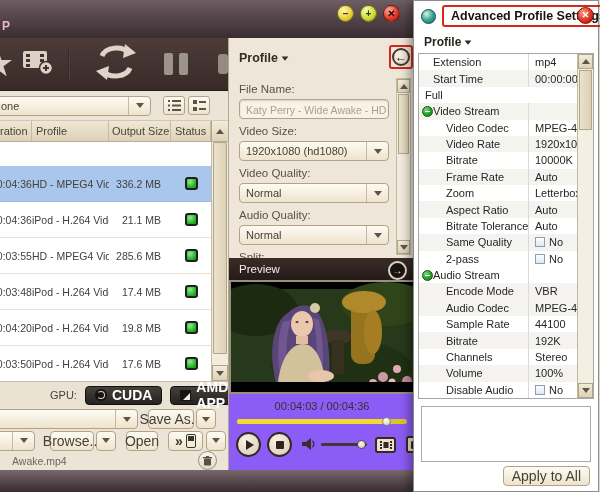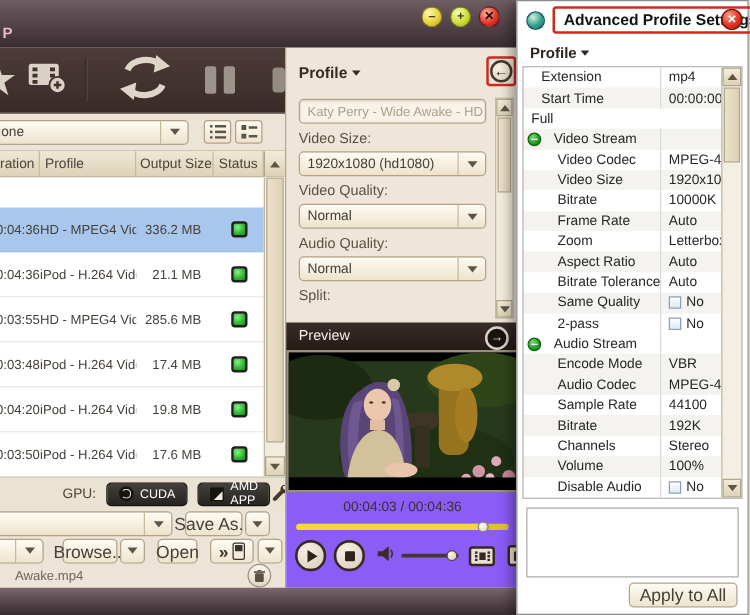--- a/index.html
+++ b/index.html
@@ -54,21 +54,21 @@
   .c-size{width:62px;text-align:right;padding-right:10px;box-sizing:border-box;flex:none;}
   .c-status{width:40px;display:flex;justify-content:center;flex:none;}
   .dot{width:9px;height:9px;background:radial-gradient(circle at 35% 30%,#8af08a,#2eb52e 60%,#1d8c1d);border:2px solid #1f1f1f;border-radius:3px;}
   .list-scroll{position:absolute;right:0;top:0;bottom:0;width:17px;background:#f2ecdc;border-left:1px solid #c5bba3;box-sizing:border-box;}
   .ls-thumb{position:absolute;left:1px;right:1px;top:0;height:210px;background:linear-gradient(90deg,#ece2cb,#ddd1b4);border:1px solid #b0a58a;border-radius:1px;}
   .sbtn{display:flex;align-items:center;justify-content:center;background:linear-gradient(#f3ecd9,#ddd2b6);border:1px solid #b0a58a;box-sizing:border-box;}
   .ls-down{position:absolute;left:0;right:0;bottom:0;height:16px;}
 
   .gpu-bar{height:26px;flex:none;background:#eae2d2;border-top:1px solid #c9bfa8;display:flex;align-items:center;font-size:11px;color:#4b4337;}
   .gpu-label{margin-left:64px;}
-  .gpu-btn{height:19px;display:flex;align-items:center;gap:5px;background:linear-gradient(#44403b,#262320);border:1px solid #141210;border-radius:4px;color:#fff;font-size:10px;font-weight:normal;padding:0 9px;margin-left:8px;box-sizing:border-box;}
+  .gpu-btn{height:19px;display:flex;align-items:center;gap:5px;background:linear-gradient(#44403b,#262320);border:1px solid #141210;border-radius:4px;color:#fff;font-size:14px;font-weight:bold;padding:0 9px;margin-left:8px;box-sizing:border-box;}
   .nv-icon{width:12px;height:12px;border-radius:50%;background:#17140f;position:relative;flex:none;}
   .nv-icon::after{content:"";position:absolute;left:2px;top:2px;width:6px;height:6px;border:1.5px solid #d8d2c4;border-left-color:transparent;border-radius:50%;}
   .amd-icon{width:11px;height:11px;position:relative;background:#17140f;flex:none;}
   .amd-icon::after{content:"";position:absolute;right:1px;bottom:1px;width:0;height:0;border-left:7px solid transparent;border-bottom:7px solid #f0ece4;}
   .wrench{margin-left:auto;margin-right:11px;}
 
   .out-row{height:22px;flex:none;display:flex;align-items:center;background:#ece4d6;}
   .open-row{height:21px;flex:none;display:flex;align-items:center;background:#ece4d6;}
   .btn{height:20px;box-sizing:border-box;border:1px solid #b3a288;border-radius:4px;background:linear-gradient(#fdfbf3,#eee4cd);font-size:14px;color:#453f34;display:flex;align-items:center;justify-content:center;padding:0 10px;white-space:nowrap;}
   .abtn{width:20px;padding:0;}
@@ -129,21 +129,21 @@
   .adv-close{position:absolute;right:4px;top:6px;width:17px;height:17px;border-radius:50%;background:radial-gradient(circle at 35% 30%,#ff9d8c,#dd3424 55%,#9c150a);border:1px solid #7c0f06;color:#fff;font-size:9px;font-weight:bold;display:flex;align-items:center;justify-content:center;box-sizing:border-box;line-height:1;}
   .adv-profile{height:22px;padding-left:10px;font-weight:bold;font-size:12px;color:#2c2620;display:flex;align-items:center;gap:3px;}
   .adv-profile .tri{border-top-color:#2c2620;transform:scale(.85);}
   .adv-table{position:absolute;left:4px;right:4px;top:52px;height:346px;border:1px solid #a6a6a6;background:#fff;box-sizing:border-box;}
   #adv-rows{position:absolute;left:0;top:0;bottom:0;right:16px;display:flex;flex-direction:column;}
   .adv-row{flex:1;display:flex;min-height:0;background:#fff;}
   .adv-row.alt{background:#f4f3f0;}
   .al{width:110px;box-sizing:border-box;border-right:1px solid #dadada;display:flex;align-items:center;overflow:hidden;white-space:nowrap;flex:none;}
   .ind1{padding-left:14px;}
   .ind2{padding-left:27px;}
-  .al.g{padding-left:3px;gap:10px;align-items:center;}
+  .al.g{padding-left:3px;gap:0;align-items:center;}
   .gicon{width:11px;height:11px;border-radius:50%;background:radial-gradient(circle at 35% 30%,#7cd87c,#27a027 55%,#157515);border:1px solid #0e5c0e;position:relative;flex:none;box-sizing:border-box;}
   .gicon::after{content:"";position:absolute;left:2px;right:2px;top:4px;height:1.5px;background:#fff;}
   .av{flex:1;padding-left:6px;overflow:hidden;white-space:nowrap;display:flex;align-items:center;gap:4px;}
   .cb{width:10px;height:10px;border:1px solid #8aa0b8;background:linear-gradient(#fdfeff,#dfe8f2);flex:none;box-sizing:border-box;}
   .adv-scroll{position:absolute;right:0;top:0;bottom:0;width:16px;background:#f3efe3;border-left:1px solid #c2b89f;box-sizing:border-box;}
   .as-up{position:absolute;left:0;right:0;top:0;height:15px;}
   .as-down{position:absolute;left:0;right:0;bottom:0;height:15px;}
   .as-thumb{position:absolute;left:1px;right:1px;top:16px;height:58px;background:linear-gradient(90deg,#ece2cb,#ddd1b4);border:1px solid #b0a58a;}
   .adv-desc{position:absolute;left:7px;right:7px;top:405px;height:54px;border:1px solid #ababab;background:#fff;}
   .adv-apply{position:absolute;right:8px;top:465px;}
@@ -364,20 +364,21 @@
           <span class="ph-label">
               <span>Profile</span>
               <span class="tri"></span>
             </span>
           <span class="back-anno">
             <span class="back-btn">←</span>
           </span>
         </div>
 
         <div class="profile-form">
+          <div class="f-label f-first">File Name:</div>
           <div class="f-input">Katy Perry - Wide Awake - HD</div>
           <div class="f-label">Video Size:</div>
           <div class="combo f-combo">
             <div class="cv">1920x1080 (hd1080)</div>
             <div class="ca">
                 <span class="tri"></span>
               </div>
           </div>
           <div class="f-label">Video Quality:</div>
           <div class="combo f-combo">
@@ -519,21 +520,21 @@
               <span class="gicon"></span>
               <span>Video Stream</span>
             </div>
             <div class="av"></div>
           </div>
           <div class="adv-row">
             <div class="al ind2">Video Codec</div>
             <div class="av">MPEG-4</div>
           </div>
           <div class="adv-row alt">
-            <div class="al ind2">Video Size</div>
+            <div class="al ind2">Video Rate</div>
             <div class="av">1920x1080</div>
           </div>
           <div class="adv-row">
             <div class="al ind2">Bitrate</div>
             <div class="av">10000K</div>
           </div>
           <div class="adv-row alt">
             <div class="al ind2">Frame Rate</div>
             <div class="av">Auto</div>
           </div>

